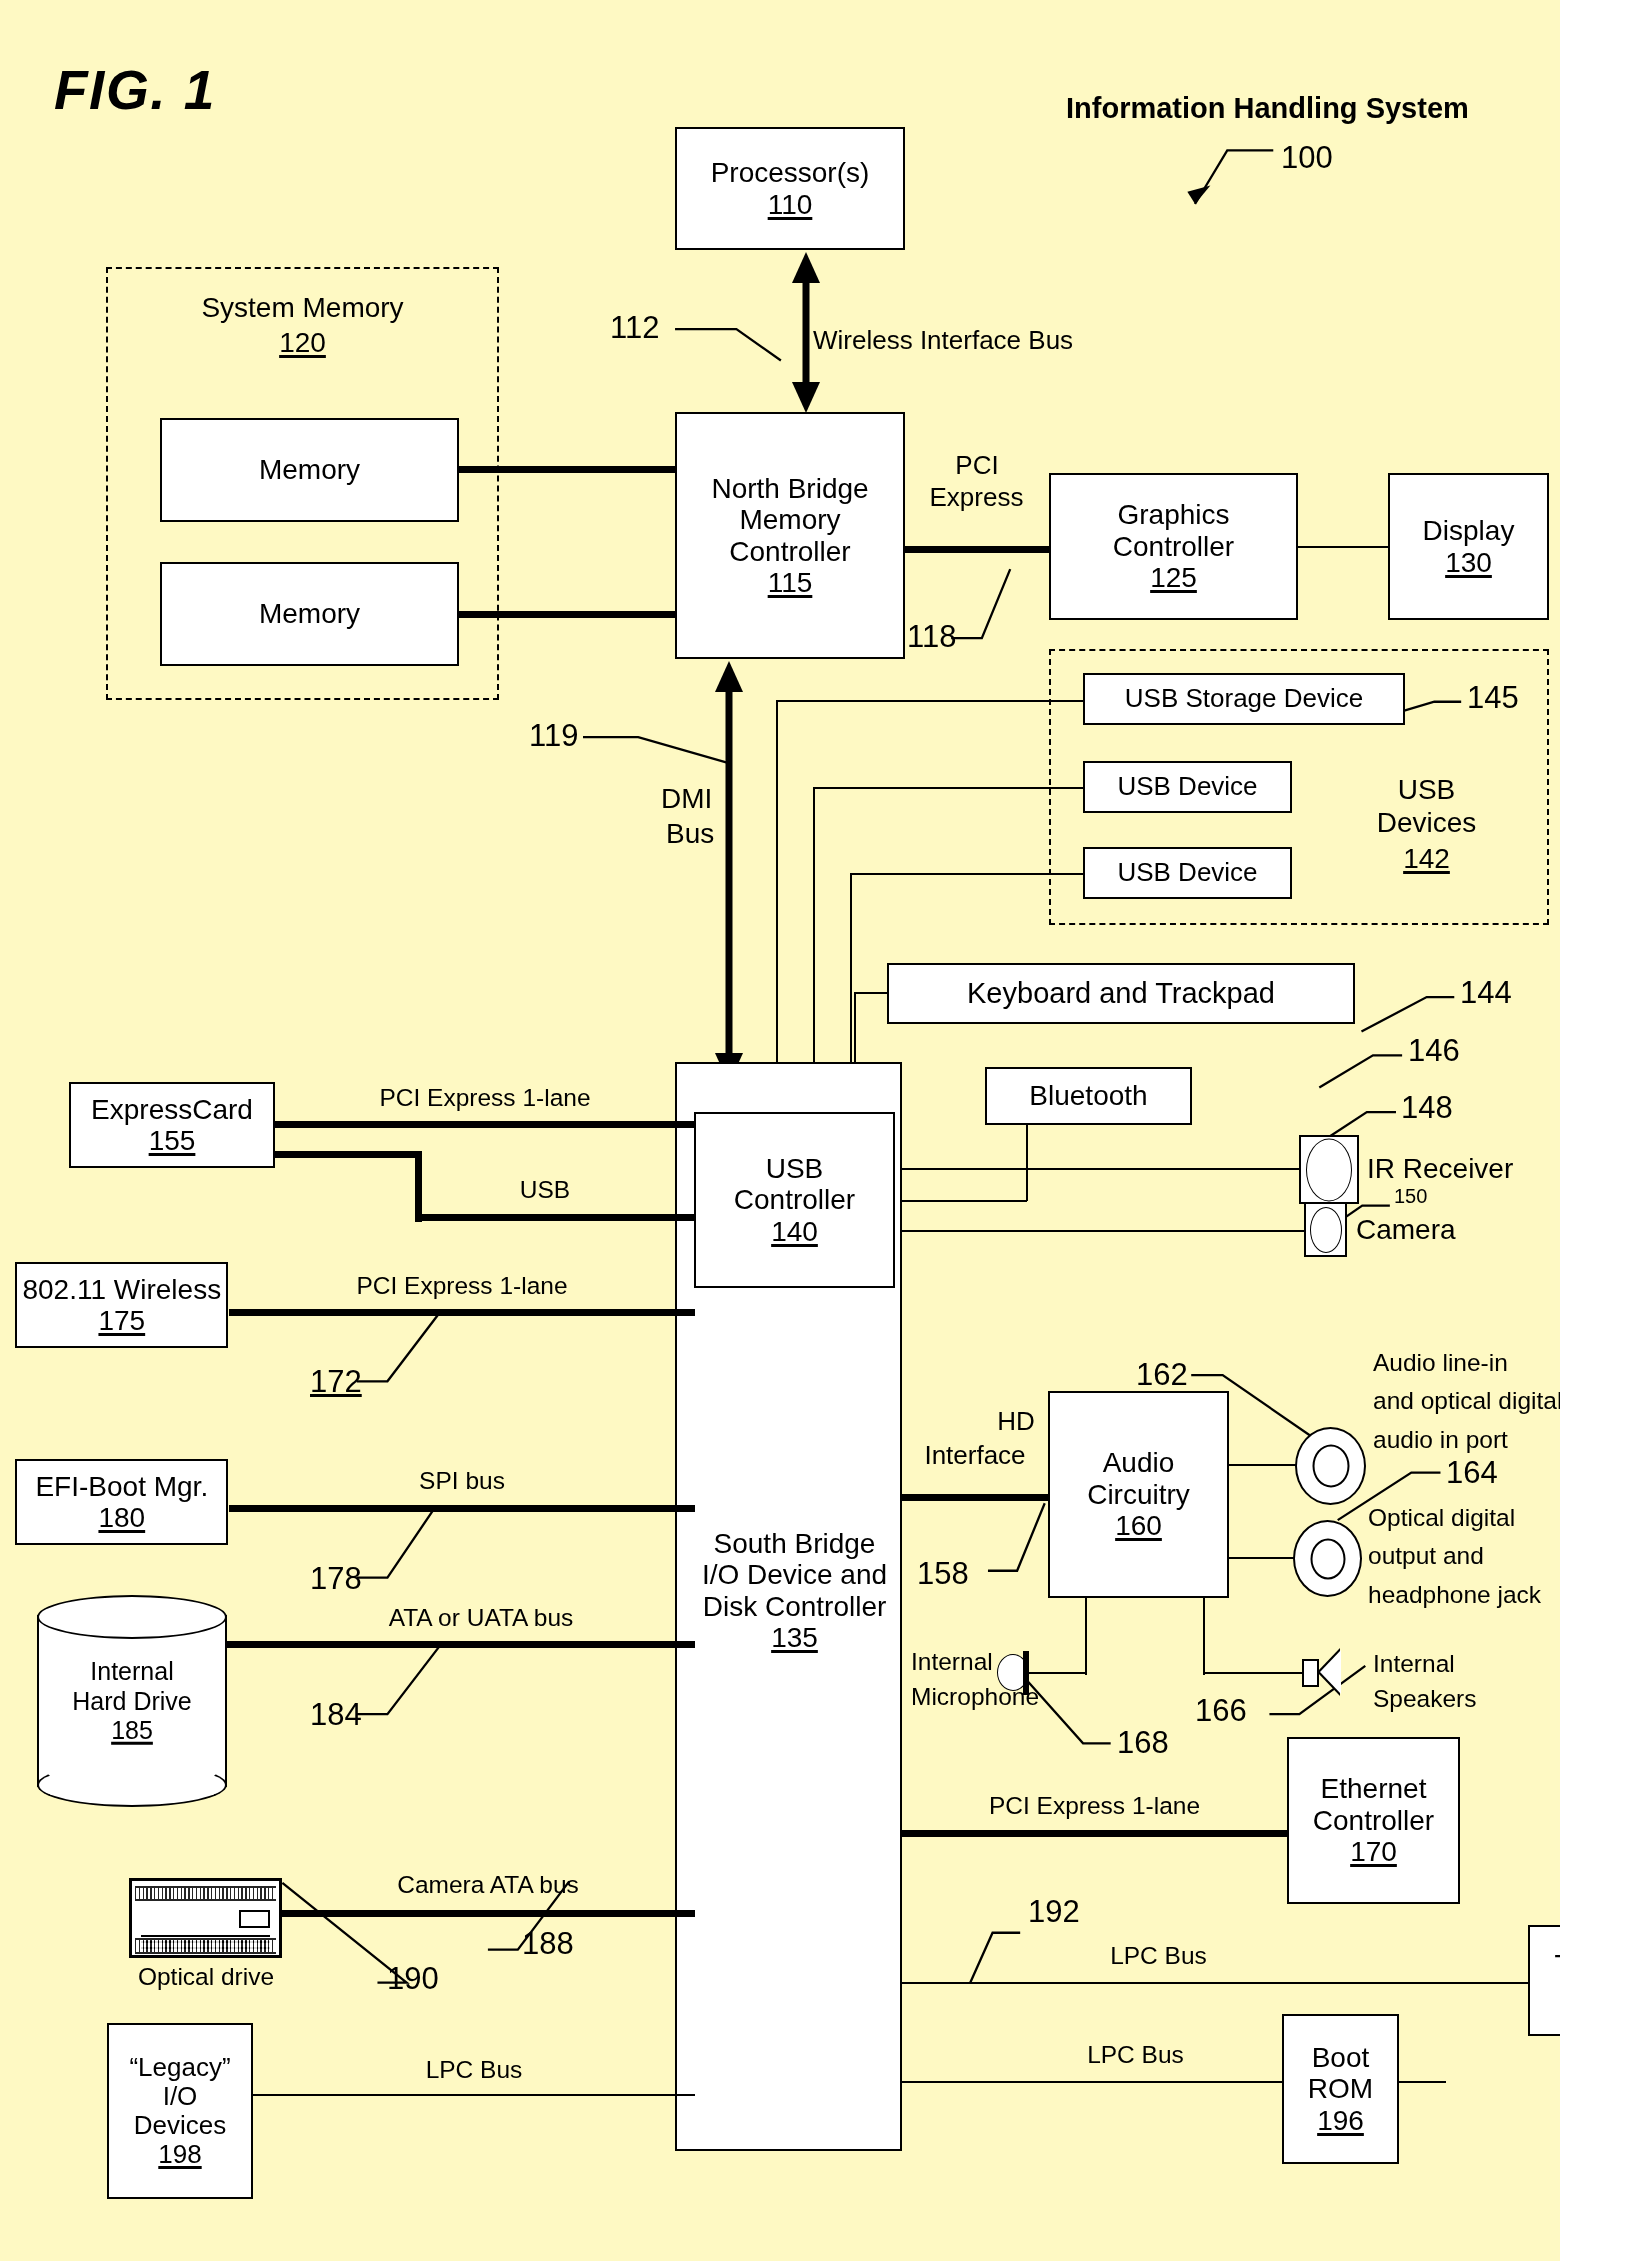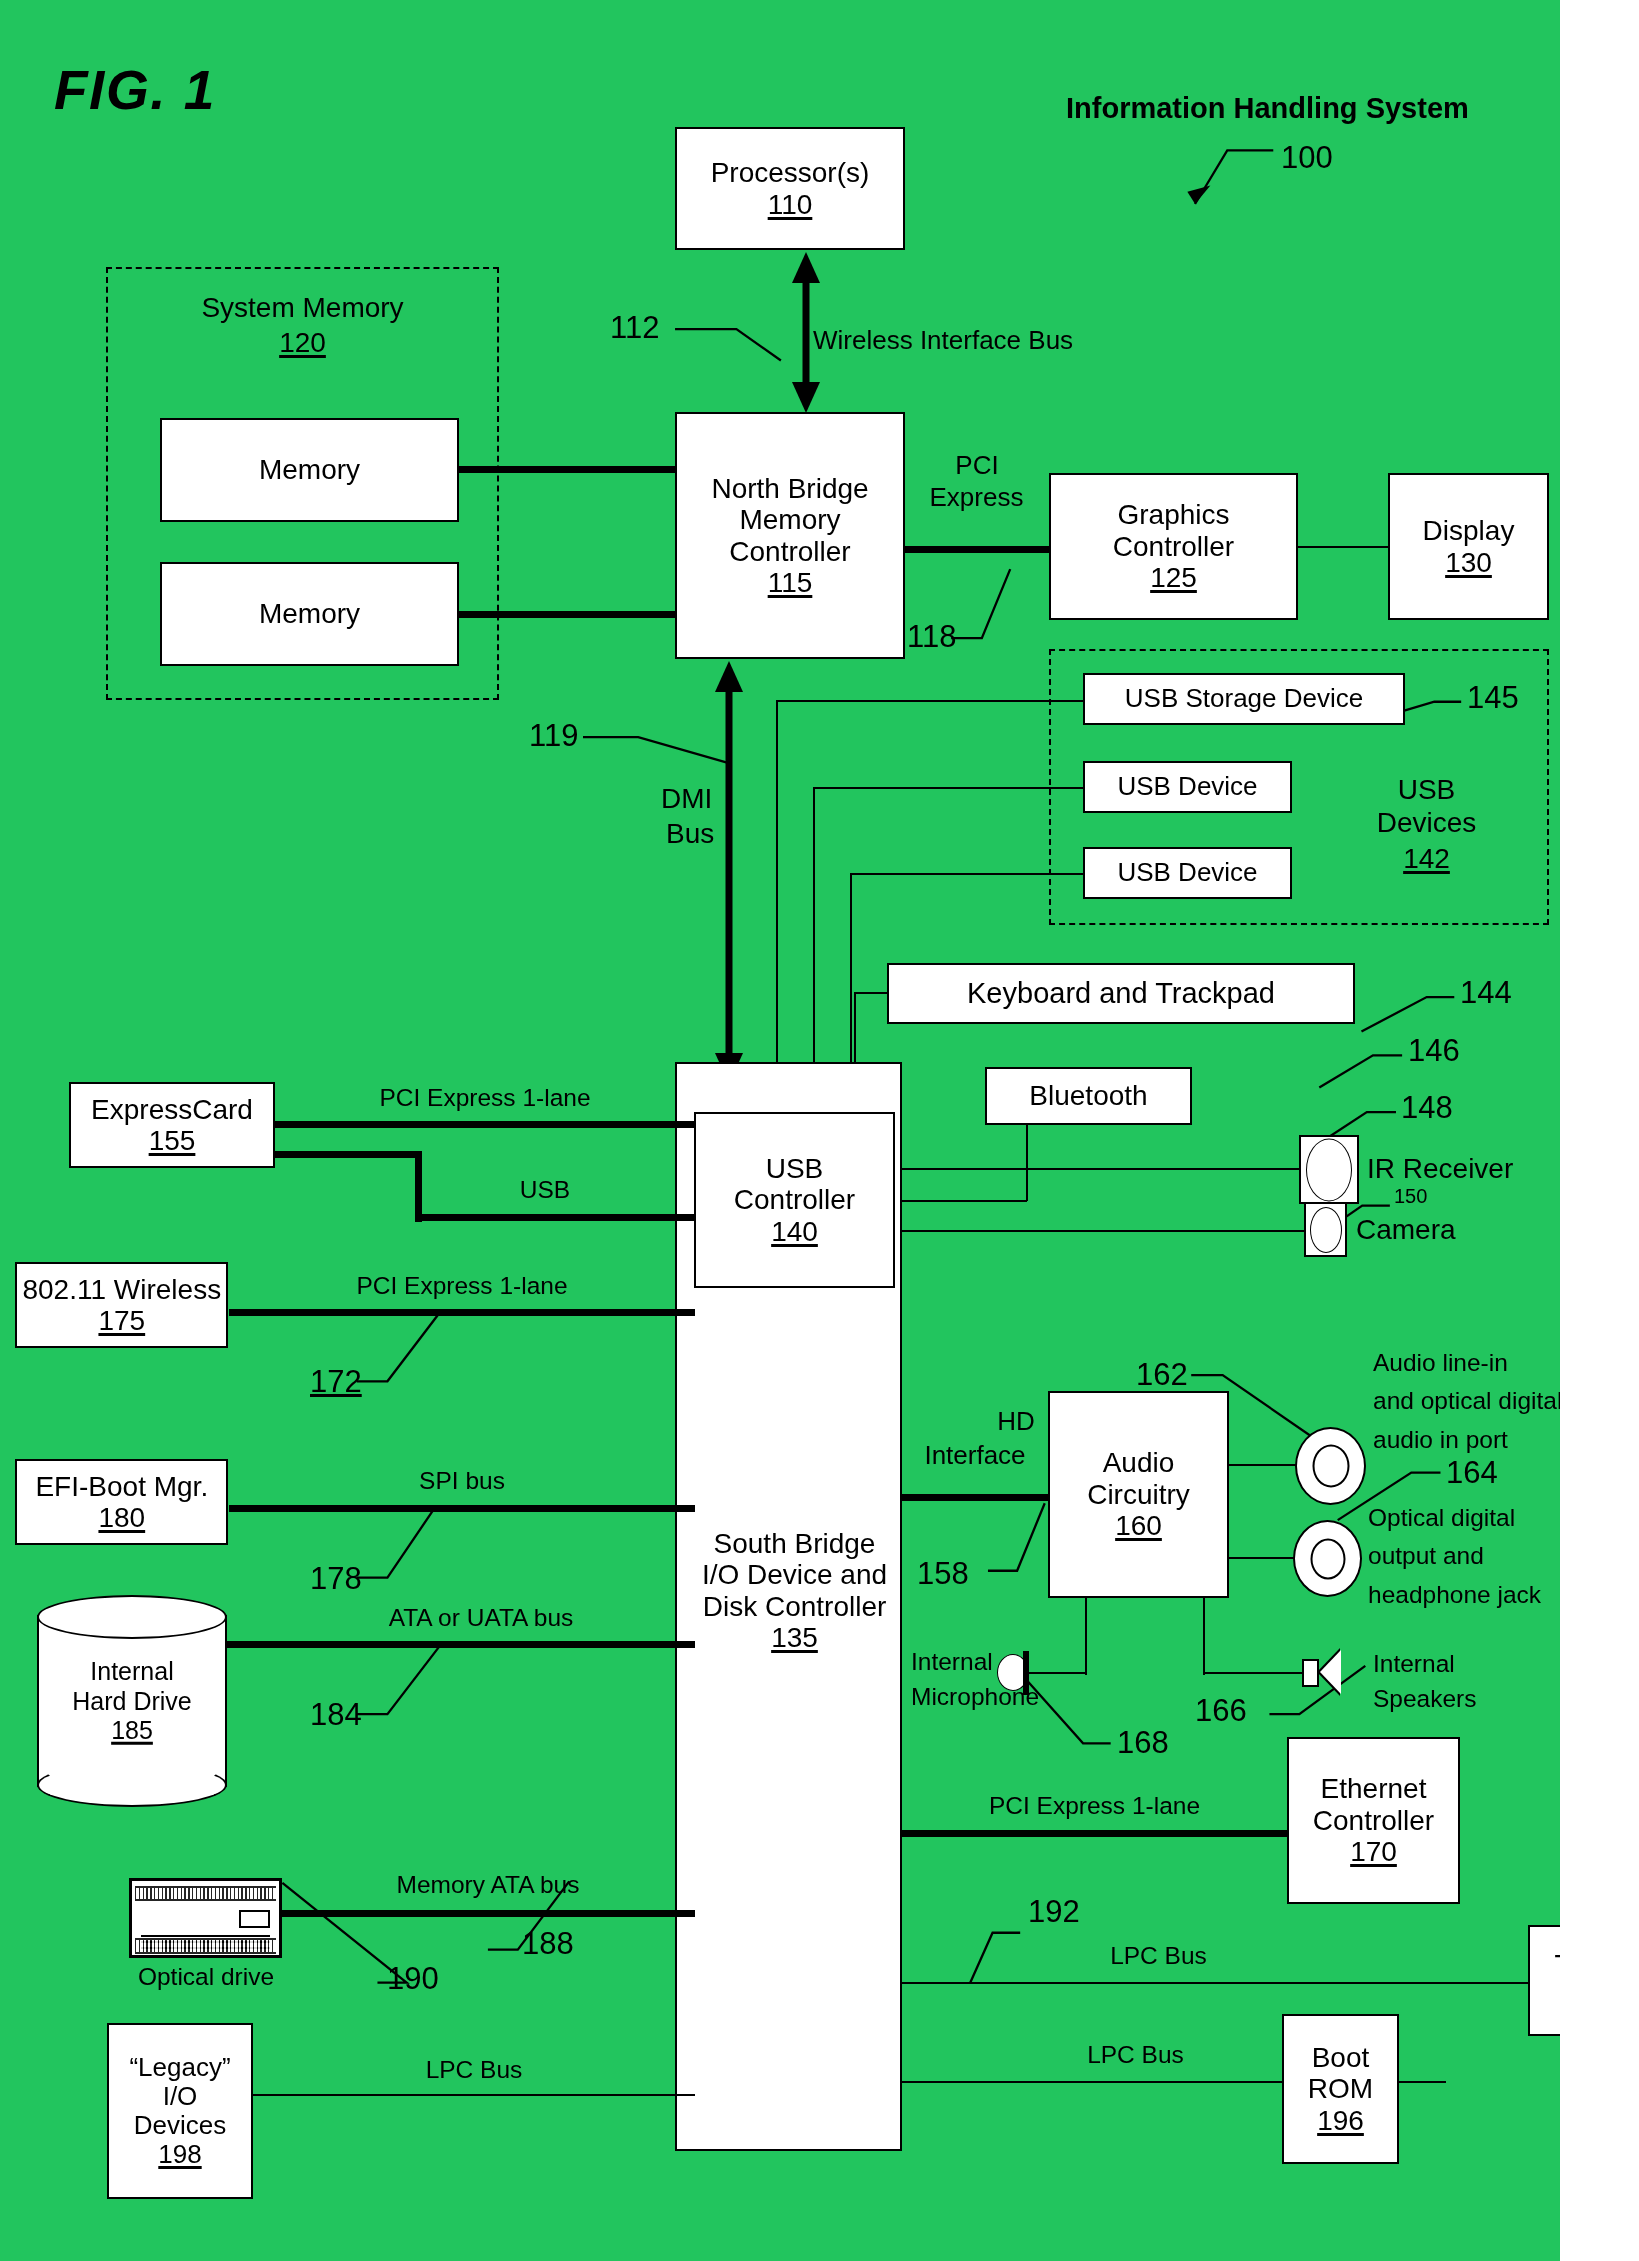--- a/index.html
+++ b/index.html
@@ -4,21 +4,21 @@
 <style>
   html, body {
     margin: 0;
     padding: 0;
     background: #ffffff;
   }
   #page {
     position: relative;
     width: 1560px;
     height: 2261px;
-    background: #22c55e;
+    background: #fef9c3;
     font-family: "Liberation Sans", sans-serif;
     color: #000000;
     overflow: hidden;
   }
   
   .box {
     position: absolute;
     border: 2.3px solid #000;
     background: #fff;
     box-sizing: border-box;
@@ -487,21 +487,21 @@
     <div class="strip top"></div>
     <div class="sq"></div>
     <div class="ln" style="top:54px;"></div>
     <div class="ln" style="top:60px;"></div>
     <div class="ln" style="top:66px;"></div>
     <div class="strip bot"></div>
   </div>
   <div class="lbl center" style="left:100px; top:1964px; width:212px; font-size:24.5px;">Optical drive</div>
   <div class="lbl" style="left:387px; top:1962px; font-size:31px;">190</div>
   <div class="bus-h" style="left:281px; top:1910px; width:414px;"></div>
-  <div class="lbl center" style="left:281px; top:1872px; width:414px; font-size:24.5px;">Memory ATA bus</div>
+  <div class="lbl center" style="left:281px; top:1872px; width:414px; font-size:24.5px;">Camera ATA bus</div>
   <div class="lbl" style="left:522px; top:1927px; font-size:31px;">188</div>
 
   <div class="box" style="left:107px; top:2023px; width:146px; height:176px; font-size:26px;">
     <div>“Legacy”</div>
     <div>I/O</div>
     <div>Devices</div>
     <div class="ref">198</div>
   </div>
   <div class="line-h" style="left:253px; top:2094px; width:442px;"></div>
   <div class="lbl center" style="left:253px; top:2057px; width:442px; font-size:24.5px;">LPC Bus</div>

